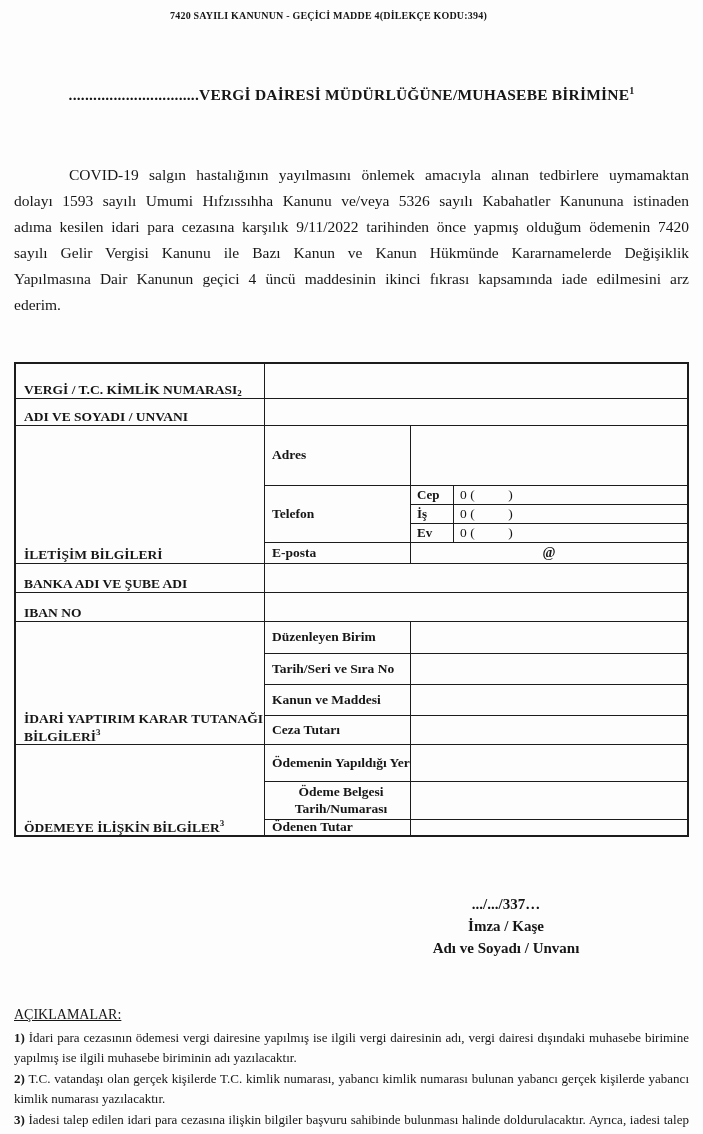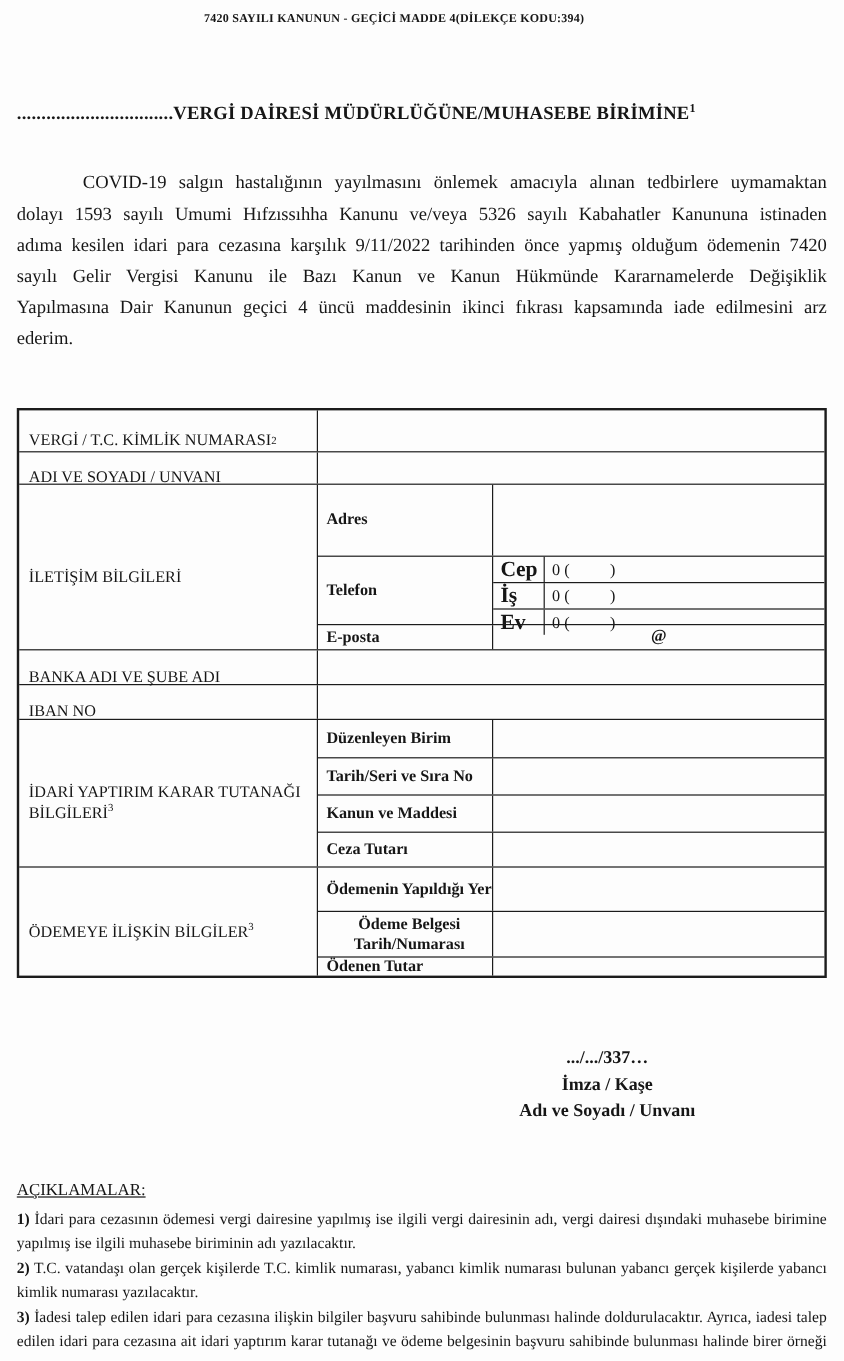--- a/index.html
+++ b/index.html
@@ -19,51 +19,51 @@
     display: flex;
     justify-content: center;
     font-weight: bold;
     font-size: 10px;
     letter-spacing: 0.2px;
   }
   .doc-header .right { margin-right: 46px; }
   
   .doc-title {
     margin-top: 64px;
-    text-align: left;
+    text-align: center;
     font-weight: bold;
     font-size: 15.5px;
     letter-spacing: 0.2px;
   }
   .doc-title sup { font-size: 10px; }
   
   .body-par {
-    margin-top: 36px;
+    margin-top: 58px;
     font-size: 15.5px;
     line-height: 26px;
     text-align: justify;
     text-indent: 55px;
     word-spacing: 2px;
   }
   
   .ftable {
     margin-top: 44px;
     width: 675px;
     border: 2px solid #1c1c1c;
     font-size: 13.5px;
   }
   .frow { display: flex; border-top: 1.5px solid #1c1c1c; }
   .frow:first-child { border-top: none; }
   .c1 {
     width: 248px;
     flex: 0 0 248px;
     display: flex;
-    align-items: center;
+    align-items: flex-end;
     padding-left: 8px;
-    font-weight: normal;
+    font-weight: bold;
     margin-top: 16px;
   }
   .cval { flex: 1; border-left: 1.5px solid #1c1c1c; }
   .cstack { flex: 1; border-left: 1.5px solid #1c1c1c; display: flex; flex-direction: column; text-align: center; }
   .subrow { display: flex; border-top: 1.5px solid #1c1c1c; }
   .subrow:first-child { border-top: none; }
   .c2 {
     width: 145px;
     flex: 0 0 145px;
     display: flex;
@@ -76,21 +76,21 @@
   .c3.phones { display: flex; flex-direction: column; border-left: 1.5px solid #1c1c1c; }
   .phone-row { display: flex; border-top: 1.5px solid #1c1c1c; flex: 1; }
   .phone-row:first-child { border-top: none; }
   .plabel {
     width: 42px;
     flex: 0 0 42px;
     display: flex;
     align-items: center;
     padding-left: 6px;
     font-weight: bold;
-    font-size: 18px;
+    font-size: 13px;
   }
   .pval {
     flex: 1;
     border-left: 1.5px solid #1c1c1c;
     display: flex;
     align-items: center;
     padding-left: 6px;
     font-size: 13.5px;
     white-space: pre;
   }

